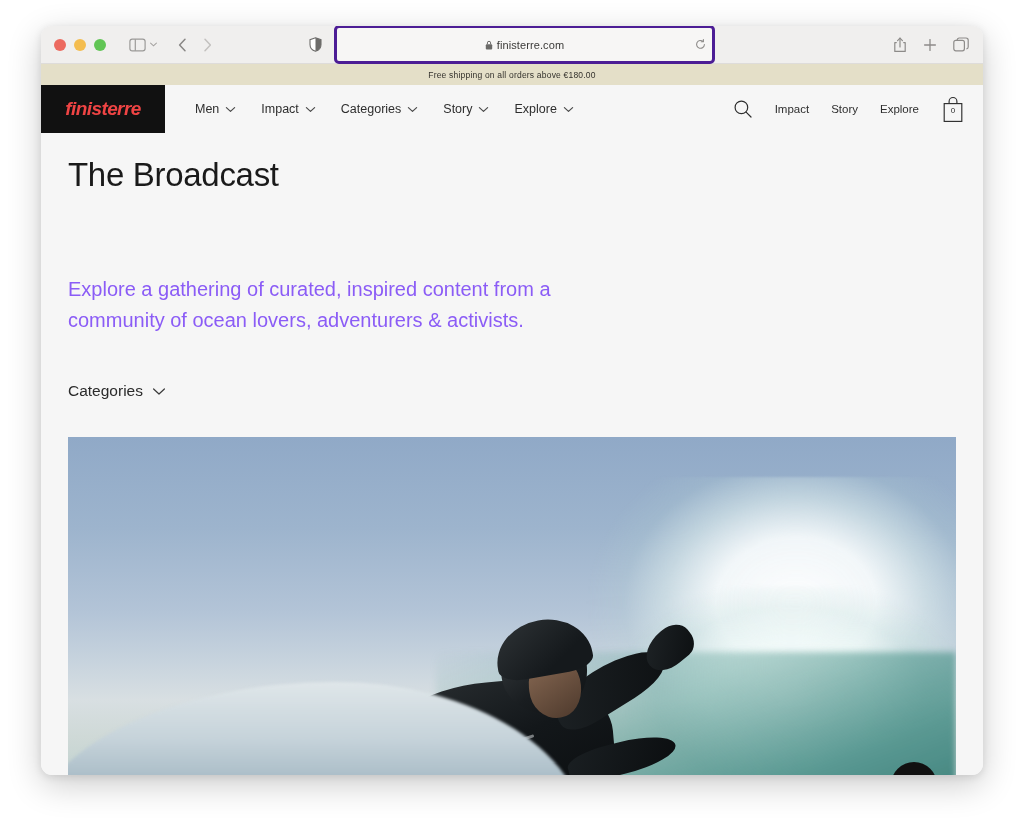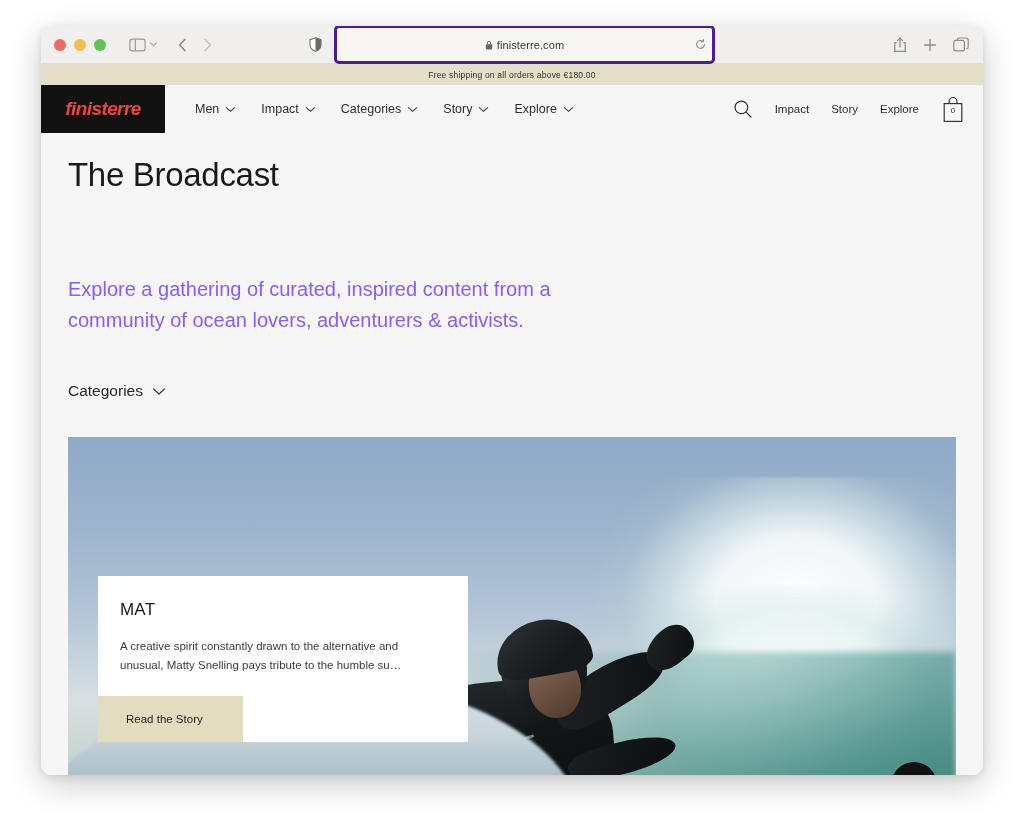--- a/index.html
+++ b/index.html
@@ -475,27 +475,20 @@
         <div class="sf" id="sf-hood-rim"></div>
         <div class="sf" id="sf-head"></div>
         <div class="sf" id="sf-face"></div>
         <div class="sf" id="sf-hood"></div>
         <div class="sf" id="sf-stripe"></div>
         <div class="sf" id="sf-stripe2"></div>
       </div>
 
       <div id="swell"></div>
 
-      <div id="story-card">
-        <div id="story-card-body">
-          <h2 id="story-title">MAT</h2>
-          <p id="story-desc">A creative spirit constantly drawn to the alternative and unusual, Matty Snelling pays tribute to the humble su…</p>
-        </div>
-        <div id="read-story-button">Read the Story</div>
-      </div>
 
       <div id="chat-widget">
         <svg width="24" height="22" viewBox="0 0 24 22">
           <path d="M12 2.4 C17.8 2.4 22 6 22 10.3 C22 14.6 17.8 18.2 12 18.2 C10.6 18.2 9.3 18 8.1 17.7 L4 19.8 L5.2 16.2 C3.2 14.7 2 12.6 2 10.3 C2 6 6.2 2.4 12 2.4 Z" fill="#ffffff"></path>
           <circle cx="8.2" cy="10.2" r="1.15" fill="#111111"></circle>
           <circle cx="12" cy="10.2" r="1.15" fill="#111111"></circle>
           <circle cx="15.8" cy="10.2" r="1.15" fill="#111111"></circle>
         </svg>
       </div>
     </div>

